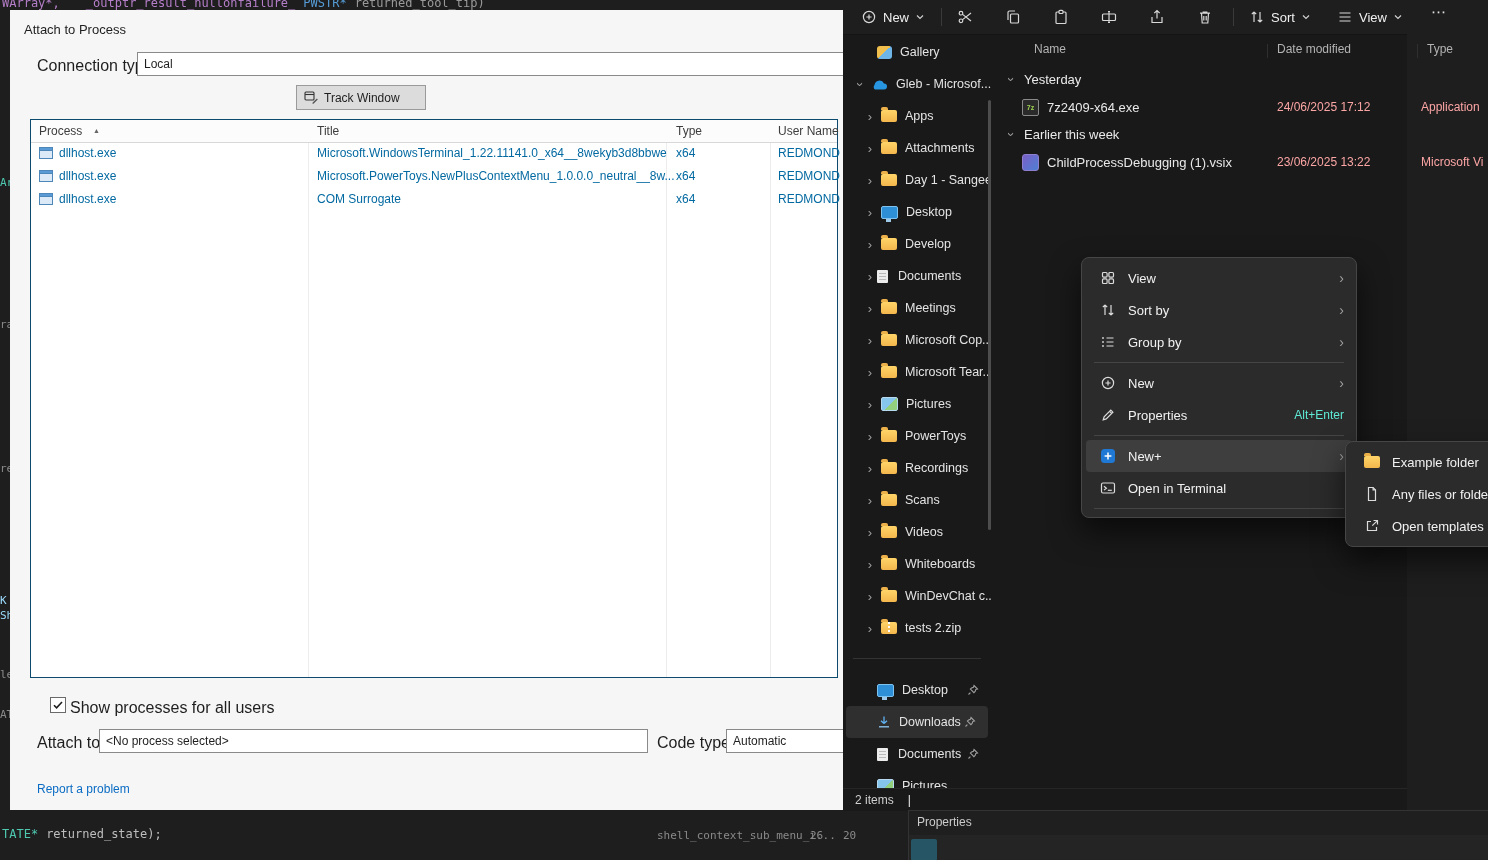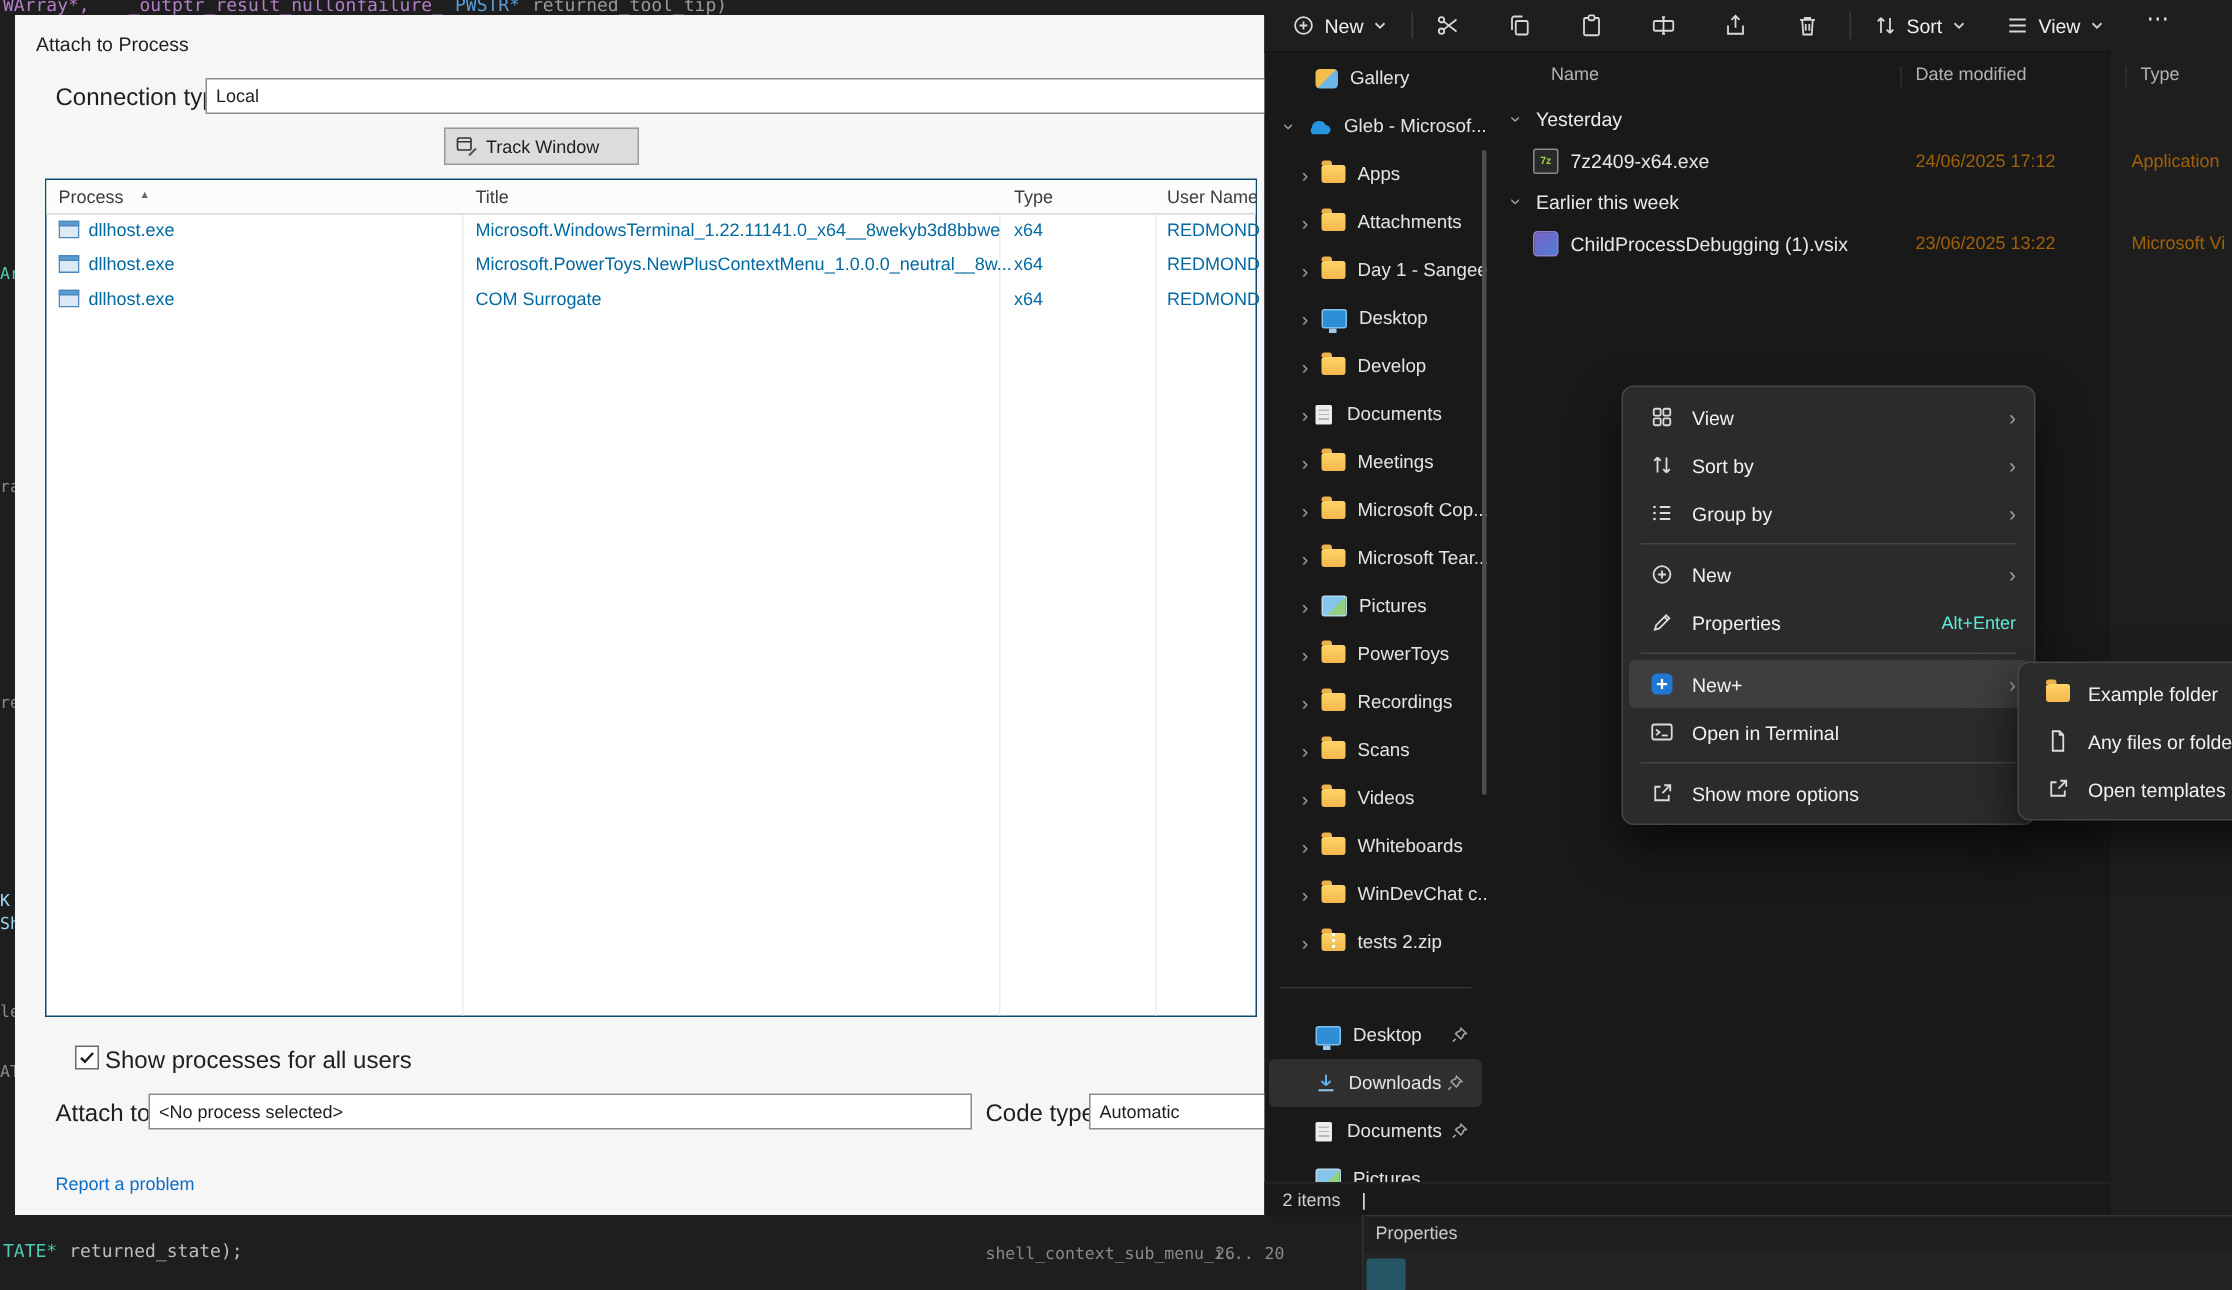--- a/index.html
+++ b/index.html
@@ -64,21 +64,21 @@
   .picic{display:inline-block;width:15px;height:12px;border-radius:2px;background:linear-gradient(135deg,#86c5ec 55%,#93d07e 55%);border:1px solid #b7d9ef}
   .docic{display:inline-block;width:11px;height:13px;background:#ececec;border-radius:1px;position:relative;margin:0 2px}
   .docic::after{content:"";position:absolute;left:2px;top:3px;right:2px;height:7px;background:repeating-linear-gradient(#b9b9b9 0 1px,rgba(0,0,0,0) 1px 3px)}
   .galic{display:inline-block;width:15px;height:13px;border-radius:3px;background:linear-gradient(135deg,#f0bf4e 50%,#6fb6e8 50%)}
   #sb-scroll{position:absolute;left:145px;top:100px;width:3px;height:430px;background:#4d4d4d;border-radius:2px}
 
   .colhdr{position:absolute;top:42px;font-size:12px;color:#b3b3b3;white-space:nowrap}
   .hsep{position:absolute;top:44px;width:1px;height:14px;background:#2f2f2f}
   .grp{position:absolute;height:24px;font-size:13px;color:#eaeaea;display:flex;align-items:center;gap:8px;white-space:nowrap}
   .fname{position:absolute;height:26px;font-size:13px;color:#e8e8e8;display:flex;align-items:center;gap:8px;white-space:nowrap}
-  .fmeta{position:absolute;font-size:12px;color:#a16207;white-space:nowrap}
+  .fmeta{position:absolute;font-size:12px;color:#fca5a5;white-space:nowrap}
   .szic{width:15px;height:15px;background:#2a2a2a;border:1px solid #8a8a8a;border-radius:2px;color:#9fd14f;font-size:7px;font-weight:bold;display:flex;align-items:center;justify-content:center;flex:0 0 auto}
   .vsix{width:15px;height:15px;border-radius:3px;background:linear-gradient(135deg,#7a5fc6,#4e7fd4);border:1px solid #8f7fd0;flex:0 0 auto}
 
   #statusbar{position:absolute;left:0;right:0;top:788px;height:22px;background:#191919;border-top:1px solid #262626;display:flex;align-items:center;font-size:12px;color:#cfcfcf}
   #statusbar .cnt{margin-left:12px}
   #statusbar .cursor{margin-left:14px;color:#f0f0f0}
 
   
   .menu{background:#2b2b2b;border:1px solid #464646;border-radius:8px;box-shadow:0 14px 30px rgba(0,0,0,.6);padding:4px}
   #ctx{position:absolute;left:238px;top:257px;width:266px;z-index:6}
@@ -492,28 +492,20 @@
       </div>
       <div class="mi">
         <svg class="micon" viewBox="0 0 16 16" fill="none" stroke="#dcdcdc" stroke-width="1.2">
             <rect x="1.5" y="3" width="13" height="10" rx="1.5"></rect>
             <path d="M4 6.3l2.4 1.9L4 10.1"></path>
             <path d="M7.8 10.3h4"></path>
           </svg>
         <span>Open in Terminal</span>
       </div>
       <div class="msep"></div>
-      <div class="mi">
-        <svg class="micon" viewBox="0 0 16 16" fill="none" stroke="#dcdcdc" stroke-width="1.2">
-            <path d="M7 3.5H3.5v9h9V9"></path>
-            <path d="M9.5 2.5h4v4"></path>
-            <path d="M13.2 2.8L8.3 7.7"></path>
-          </svg>
-        <span>Show more options</span>
-      </div>
     </div>
 
     <div id="sub" class="menu">
       <div class="mi">
         <span class="micon">
             <span class="fold"></span>
           </span>
         <span>Example folder</span>
       </div>
       <div class="mi">

